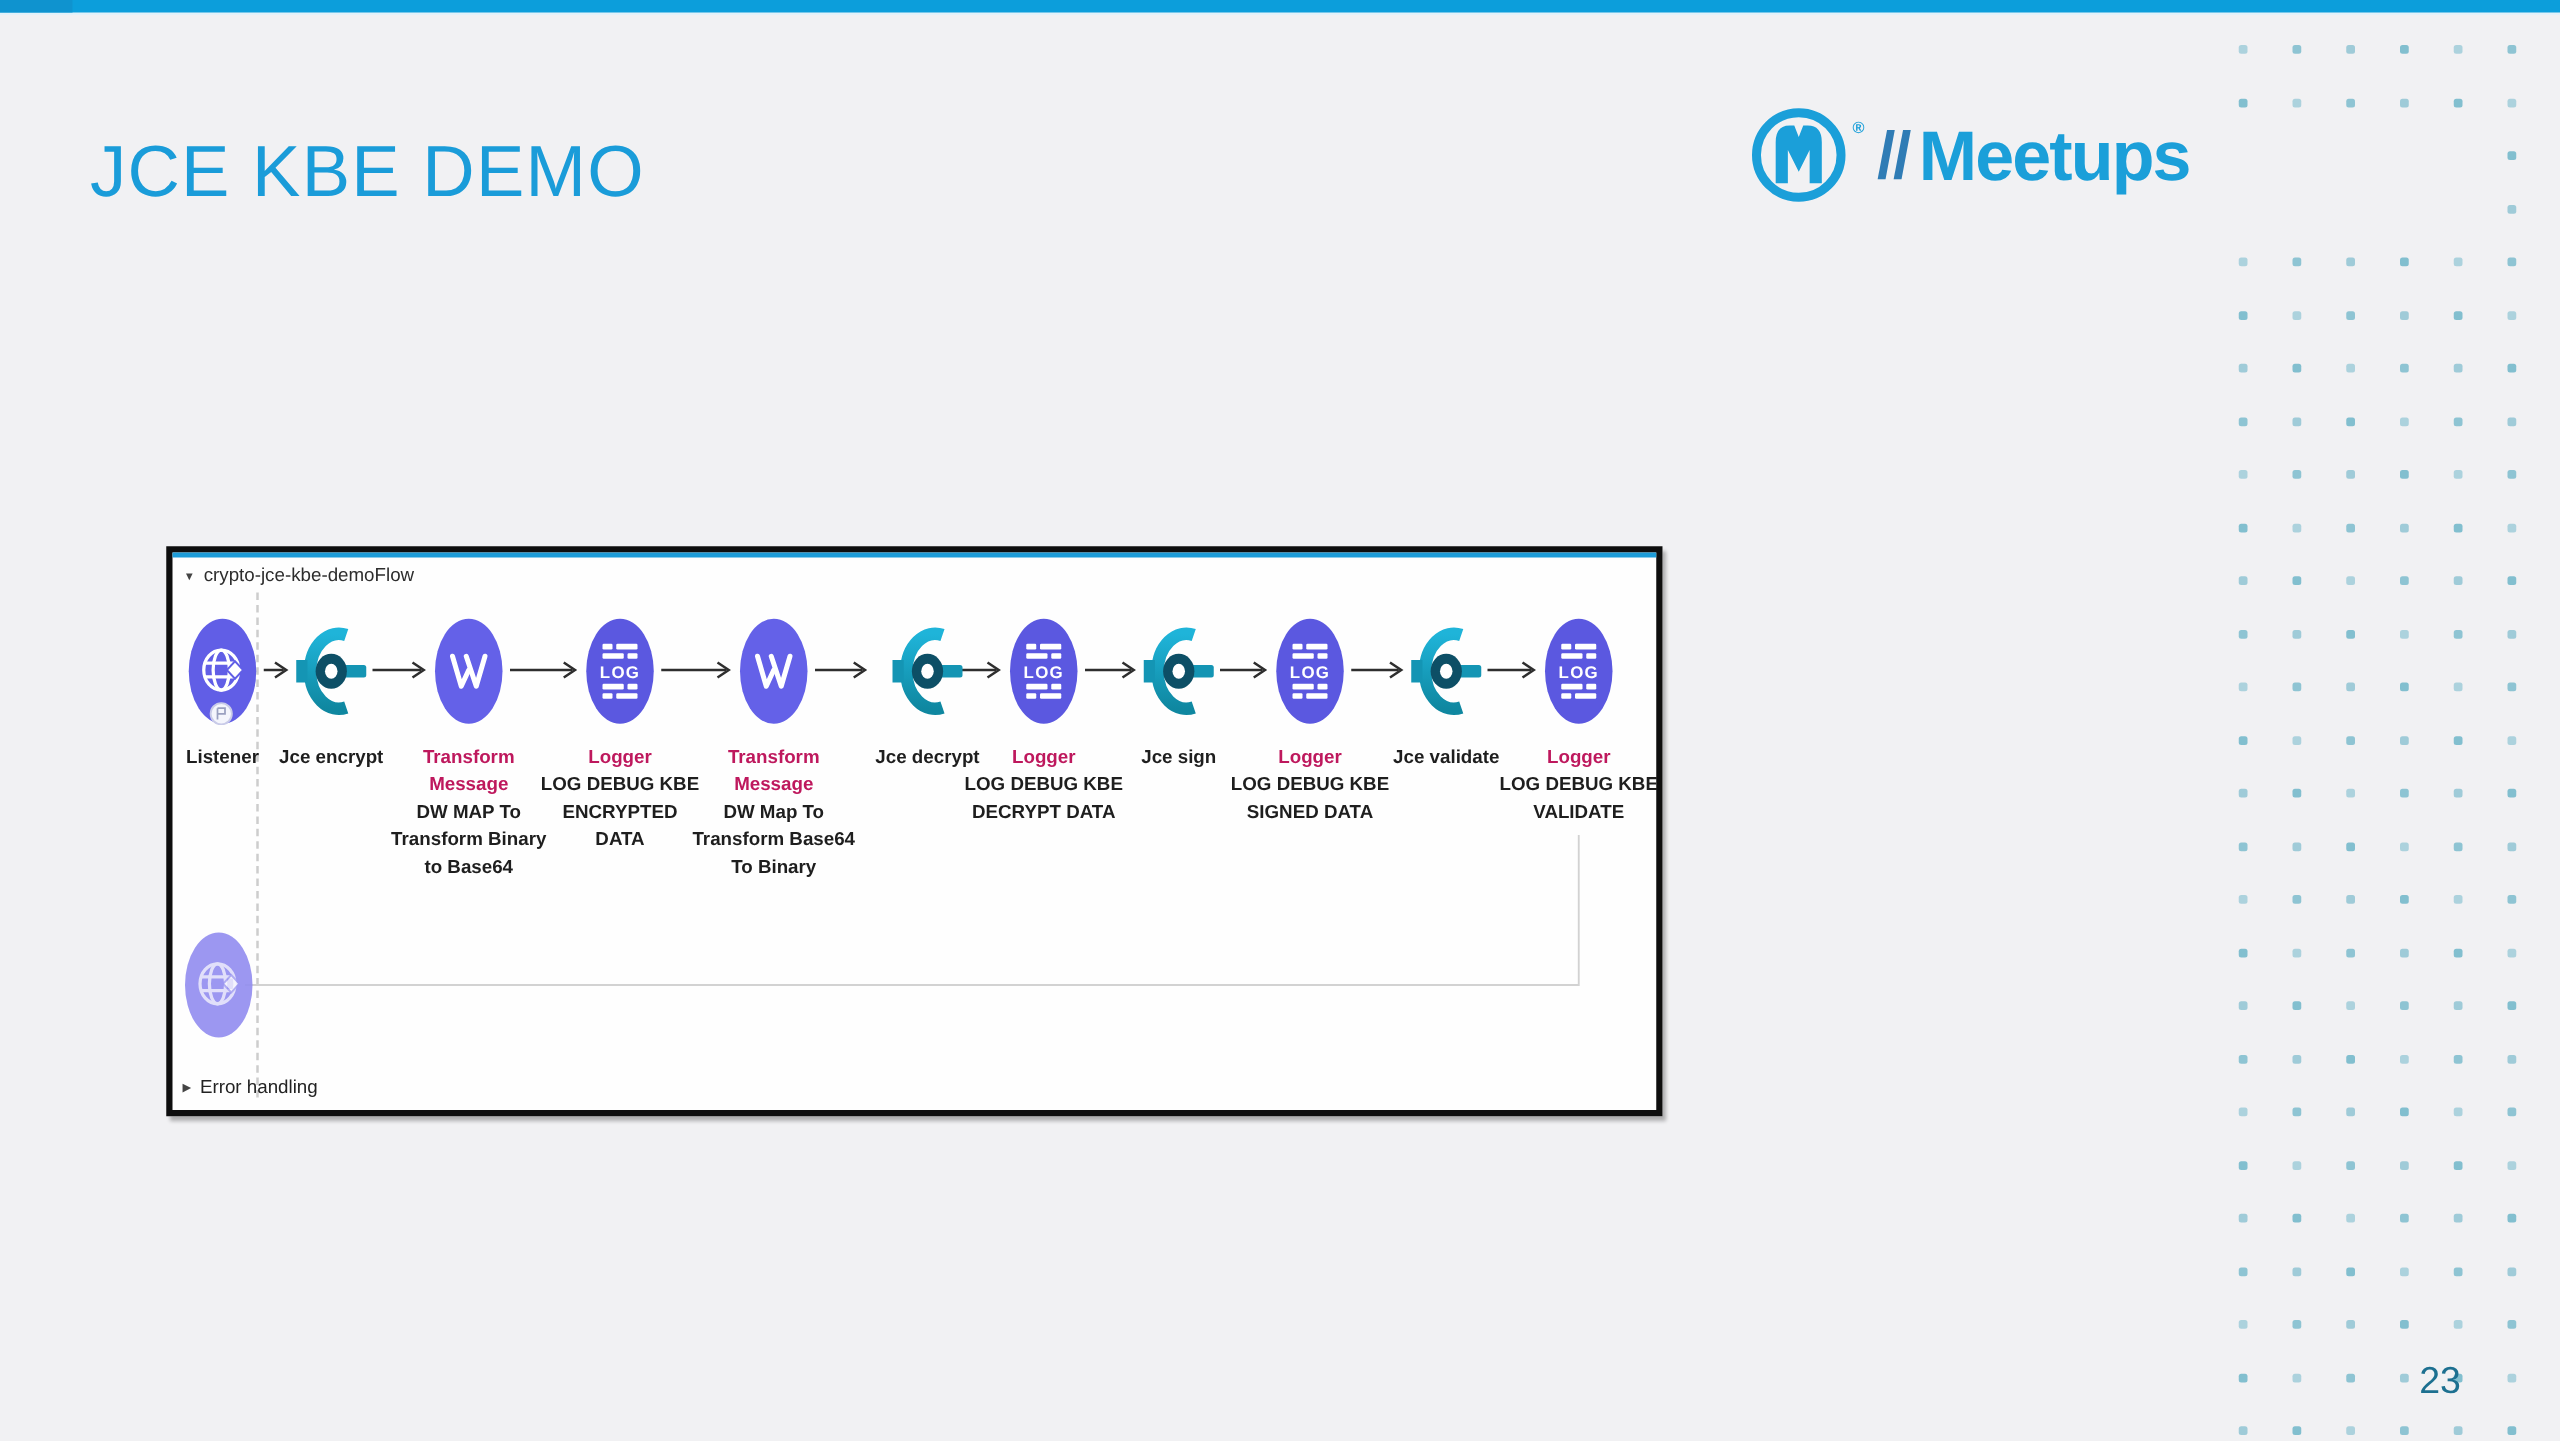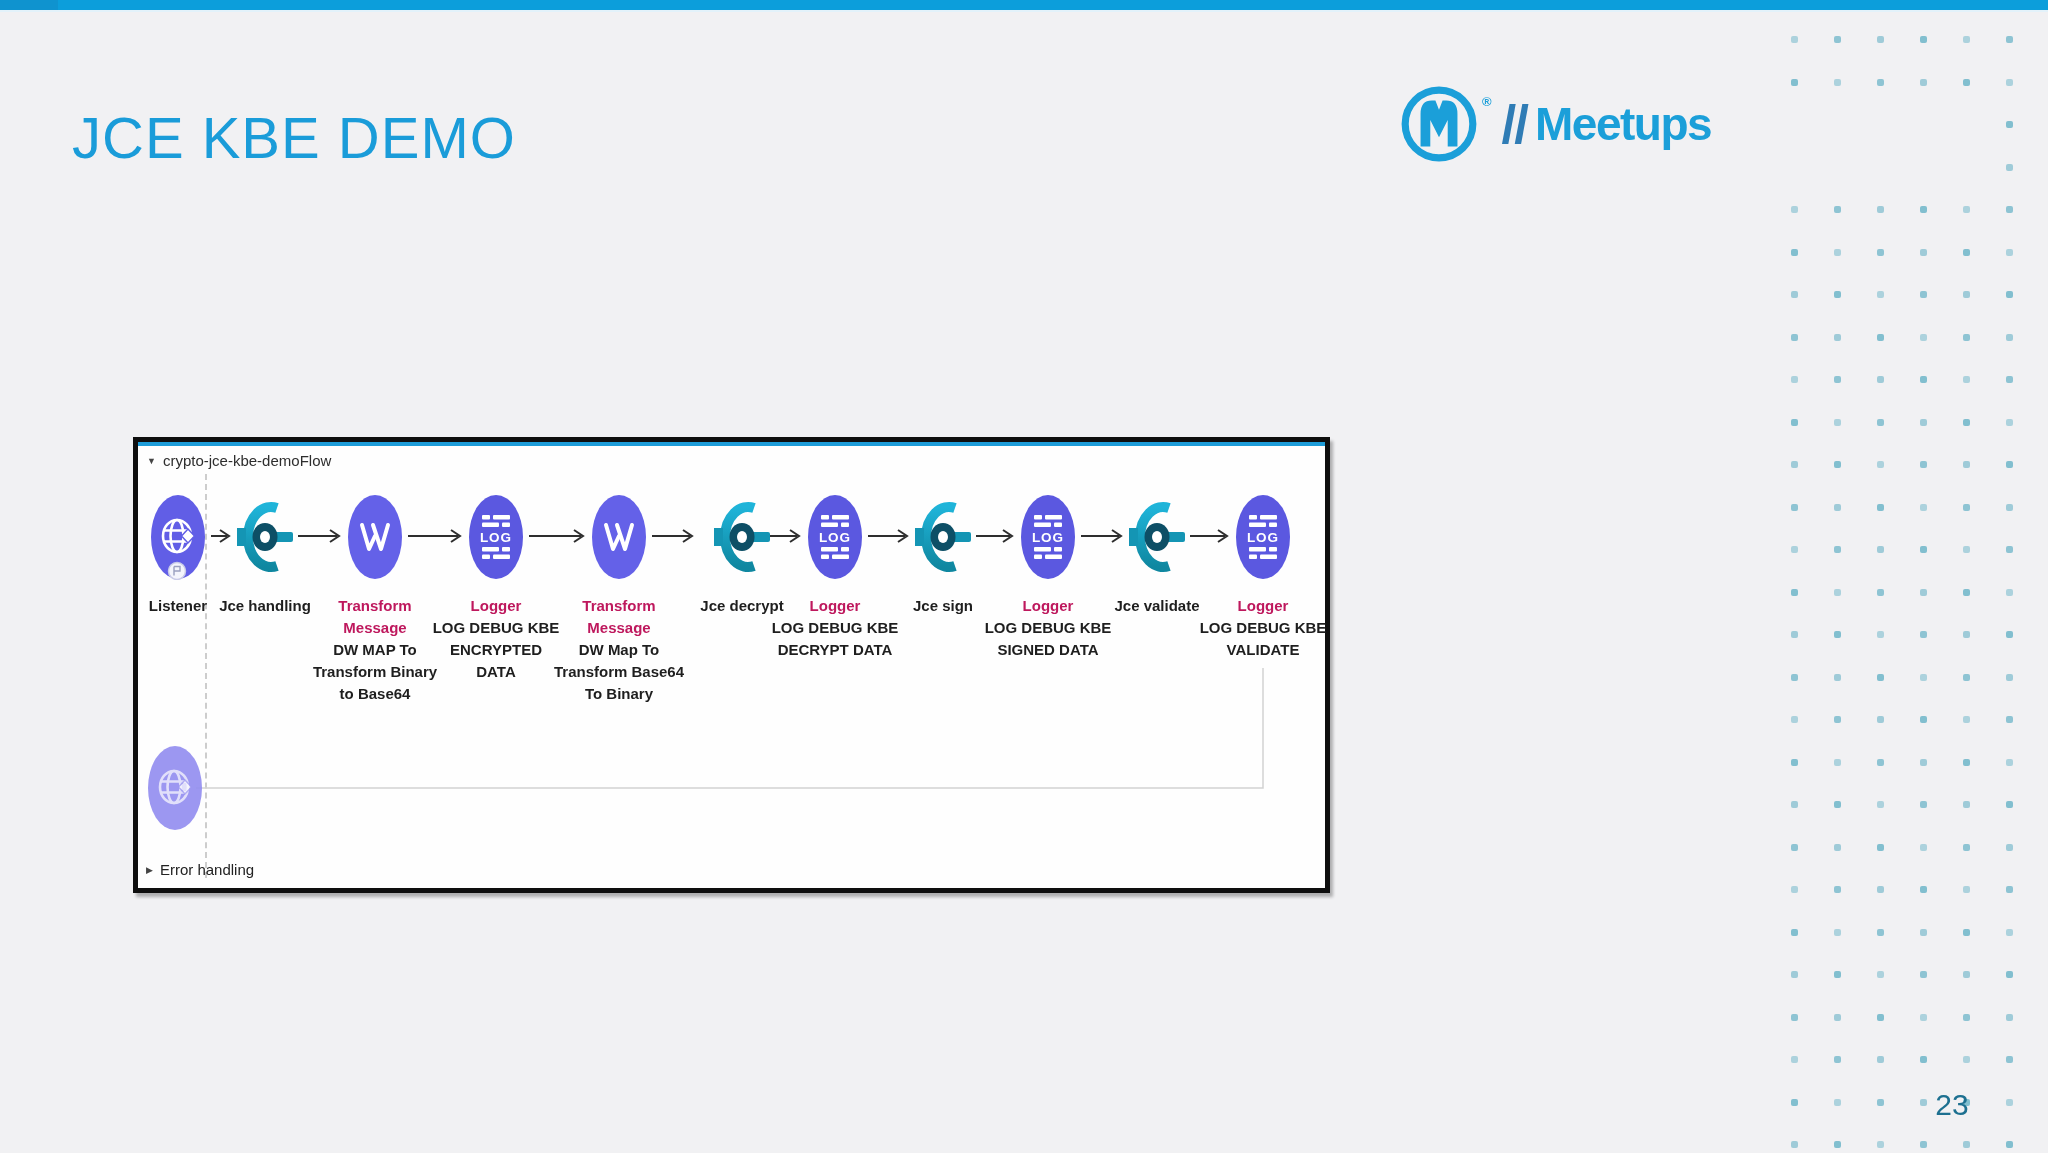--- a/index.html
+++ b/index.html
@@ -32,21 +32,21 @@
   
   .logo-cover{position:absolute;left:1388px;top:94px;width:604px;height:84px;background:#f1f1f3;}
   .logo{
     position:absolute;left:1398px;top:80px;height:88px;
     display:flex;align-items:center;
   }
   .logo-ring{flex:0 0 auto;}
   .logo-text{font-size:53px;font-weight:700;color:#1b9fd9;letter-spacing:-1.5px;margin-left:14px;}
   .logo-reg{font-size:13px;color:#1b9fd9;font-weight:700;align-self:flex-start;margin:14px 0 0 2px;}
   .logo-slashes{font-size:53px;font-weight:700;color:#2f7cb5;margin:0 8px 0 10px;letter-spacing:-2px;}
-  .logo-product{font-size:46px;font-weight:700;color:#1b9fd9;letter-spacing:-1.5px;}
+  .logo-product{font-size:56px;font-weight:700;color:#1b9fd9;letter-spacing:-1.5px;}
 
   
   .flow-box{
     position:absolute;left:133px;top:437px;width:1187px;height:446px;
     background:#fefefe;border:5px solid #0e0e0e;
     box-shadow:3px 4px 3px rgba(0,0,0,.28);
   }
   .flow-topline{position:absolute;top:0;left:0;right:0;height:4px;background:#1d9cd8;}
   .flow-title{
     position:absolute;top:10px;left:9px;
@@ -330,21 +330,21 @@
                   <stop offset="1" stop-color="#0f87a0"></stop>
     </linearGradient>
               </defs>
     <path d="M 41 13 A 23 30 0 1 0 41 71" fill="none" stroke="url(#tg)" stroke-width="10"></path>
     <rect x="1" y="33" width="9" height="18" fill="#1495b4"></rect>
     <rect x="30" y="37" width="27" height="10" rx="2" fill="#1495b4"></rect>
     <ellipse cx="29" cy="42" rx="12.5" ry="14" fill="#0d4f66"></ellipse>
     <ellipse cx="29" cy="42" rx="5" ry="6" fill="#ffffff"></ellipse>
   </svg>
           </div>
-          <div class="nlabel first">Jce handling</div>
+          <div class="nlabel first">Jce encrypt</div>
         </div>
         <div class="node" style="left: 172px;">
           <div class="icon-wrap">
             <svg width="56" height="86" viewBox="0 0 56 86">
     <ellipse cx="28" cy="43" rx="27" ry="42" fill="#6461e8"></ellipse>
     <g stroke="#fff" stroke-width="4" fill="none" stroke-linejoin="round" stroke-linecap="round">
       <path d="M15 31 L22 55 L28 42"></path>
       <path d="M26 31 L34 55 L41 31"></path>
     </g>
   </svg>

